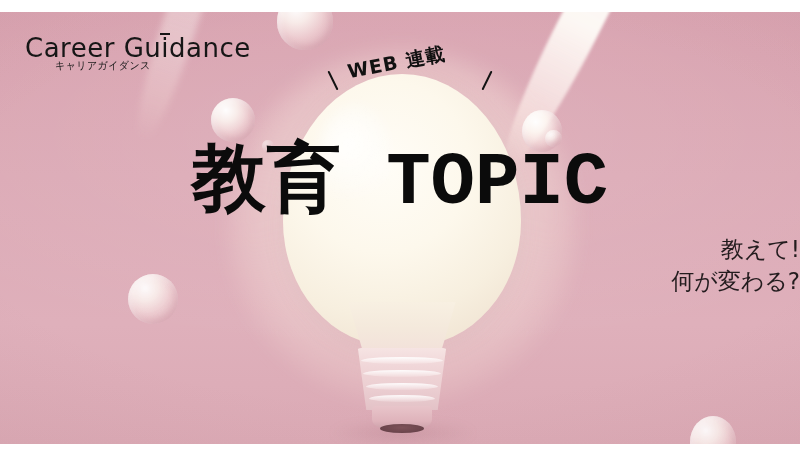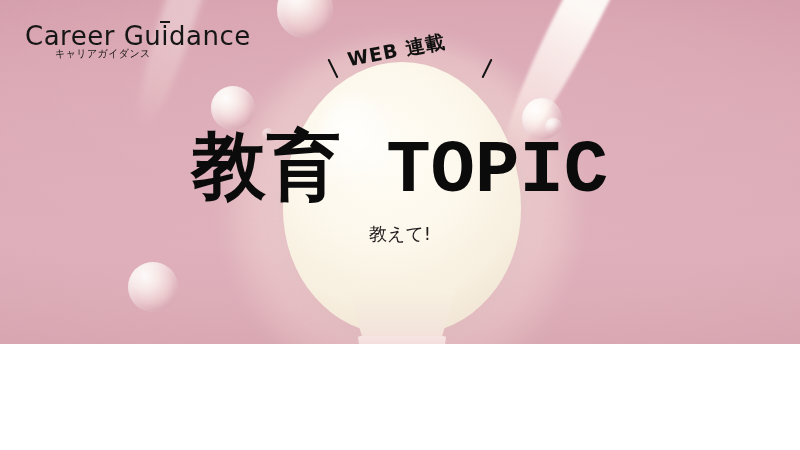--- a/index.html
+++ b/index.html
@@ -3,24 +3,25 @@
 <meta charset="utf-8">
 <style>
   html, body {
     margin: 0;
     padding: 0;
     background: #ffffff;
   }
   #banner {
     position: relative;
     width: 800px;
-    height: 344px;
+    height: 432px;
     overflow: hidden;
     background: #14b8a6;
     font-family: "Liberation Sans", sans-serif;
+    margin-top: 12px;
   }
 
   
   .bg-base {
     position: absolute;
     inset: 0;
     background:
       radial-gradient(130% 90% at 50% 30%, rgba(255,255,255,0.10) 0%, rgba(255,255,255,0.00) 55%),
       linear-gradient(180deg, #d8a2af 0%, #dcaab6 38%, #dfb0bb 72%, #dbaab5 100%);
   }
@@ -265,23 +266,23 @@
     font-family: "DejaVu Sans", sans-serif;
   }
   .title .latin { letter-spacing: 0px; font-family: Liberation Mono, monospace; }
 
   
   .subtitle {
     position: absolute;
     left: 0;
     right: 0;
     top: 222px;
-    text-align: center;
+    text-align: right;
     color: #231c1e;
-    font-size: 18px;
+    font-size: 23px;
     font-weight: 400;
     line-height: 1.38;
     font-family: "DejaVu Sans", sans-serif;
   }
   .subtitle div { white-space: nowrap; }
 </style>
 </head>
 <body>
 
 <div id="banner">
@@ -322,15 +323,16 @@
   <div class="badge">
     <div class="badge-slash left"></div>
     <div class="badge-text">WEB 連載</div>
     <div class="badge-slash right"></div>
   </div>
 
   <div class="title"><span>教育</span><span class="latin"> TOPIC</span></div>
 
   <div class="subtitle">
     <div>教えて!</div>
+    <div>何が変わる?</div>
   </div>
 
 </div>
 
 </body></html>

